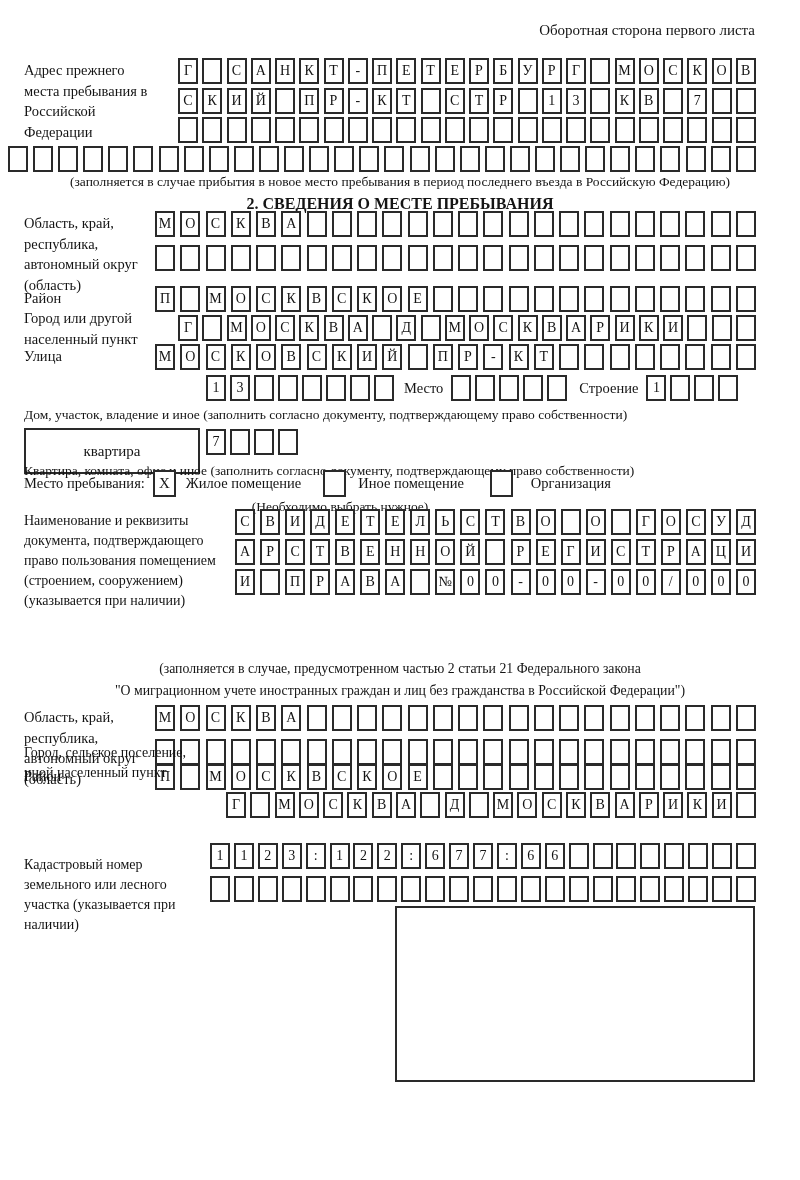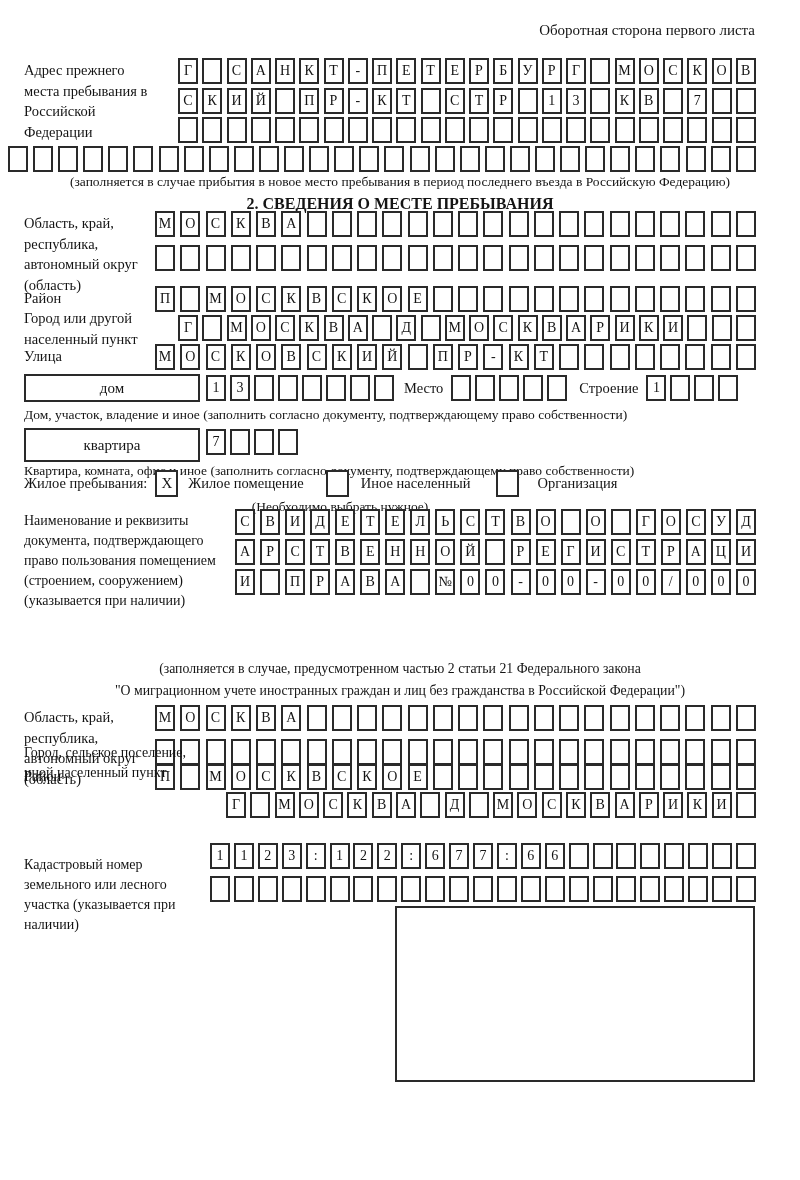--- a/index.html
+++ b/index.html
@@ -275,23 +275,20 @@
       <span class="cell"></span>
       <span class="cell"></span>
       <span class="cell"></span>
       <span class="cell"></span>
       <span class="cell"></span>
       <span class="cell"></span>
       <span class="cell"></span>
       <span class="cell"></span>
     </div>
 
-  <div class="bigbox" style="left:24px;top:374px;width:176px;height:28px;">
-    <span>дом</span>
-  </div>
   <div class="inlinerow" style="left:206px;top:375px;">
     <span class="cells-inline">
         <span class="cell">1</span>
         <span class="cell">3</span>
         <span class="cell"></span>
         <span class="cell"></span>
         <span class="cell"></span>
         <span class="cell"></span>
         <span class="cell"></span>
         <span class="cell"></span>
@@ -307,39 +304,39 @@
     <span class="mlabel gap" style="margin:0 8px 0 12px;">Строение</span>
     <span class="cells-inline">
         <span class="cell">1</span>
         <span class="cell"></span>
         <span class="cell"></span>
         <span class="cell"></span>
       </span>
   </div>
   <div class="caption" style="left:24px;top:407px;">Дом, участок, владение и иное (заполнить согласно документу, подтверждающему право собственности)</div>
 
-  <div class="bigbox" style="left:24px;top:428px;width:176px;height:34px;">
+  <div class="bigbox" style="left:24px;top:428px;width:176px;height:46px;">
     <span>квартира</span>
   </div>
   <div class="inlinerow" style="left:206px;top:429px;">
     <span class="cells-inline">
         <span class="cell">7</span>
         <span class="cell"></span>
         <span class="cell"></span>
         <span class="cell"></span>
       </span>
   </div>
   <div class="caption" style="left:24px;top:463px;">Квартира, комната, офис и иное (заполнить согласно документу, подтверждающему право собственности)</div>
 
   <div class="inlinerow" style="left:24px;top:470px;">
-    <span class="mlabel">Жилое пребывания:</span>
+    <span class="mlabel">Место пребывания:</span>
     <span class="cbox" style="margin-left:8px;">X</span>
     <span class="mlabel" style="margin-left:10px;">Жилое помещение</span>
     <span class="cbox" style="margin-left:22px;"></span>
-    <span class="mlabel" style="margin-left:12px;">Иное населенный</span>
+    <span class="mlabel" style="margin-left:12px;">Иное помещение</span>
     <span class="cbox" style="margin-left:26px;"></span>
     <span class="mlabel" style="margin-left:18px;">Организация</span>
   </div>
   <div class="caption center" style="left:120px;top:499px;width:440px;">(Необходимо выбрать нужное)</div>
 
   <div class="flabel" style="left:24px;top:511px;width:200px;font-size:14px;">Наименование и реквизиты документа, подтверждающего право пользования помещением (строением, сооружением) (указывается при наличии)</div>
   <div class="cellrow" style="left:235px;top:509px;width:521px;">
       <span class="cell">С</span>
       <span class="cell">В</span>
       <span class="cell">И</span>

